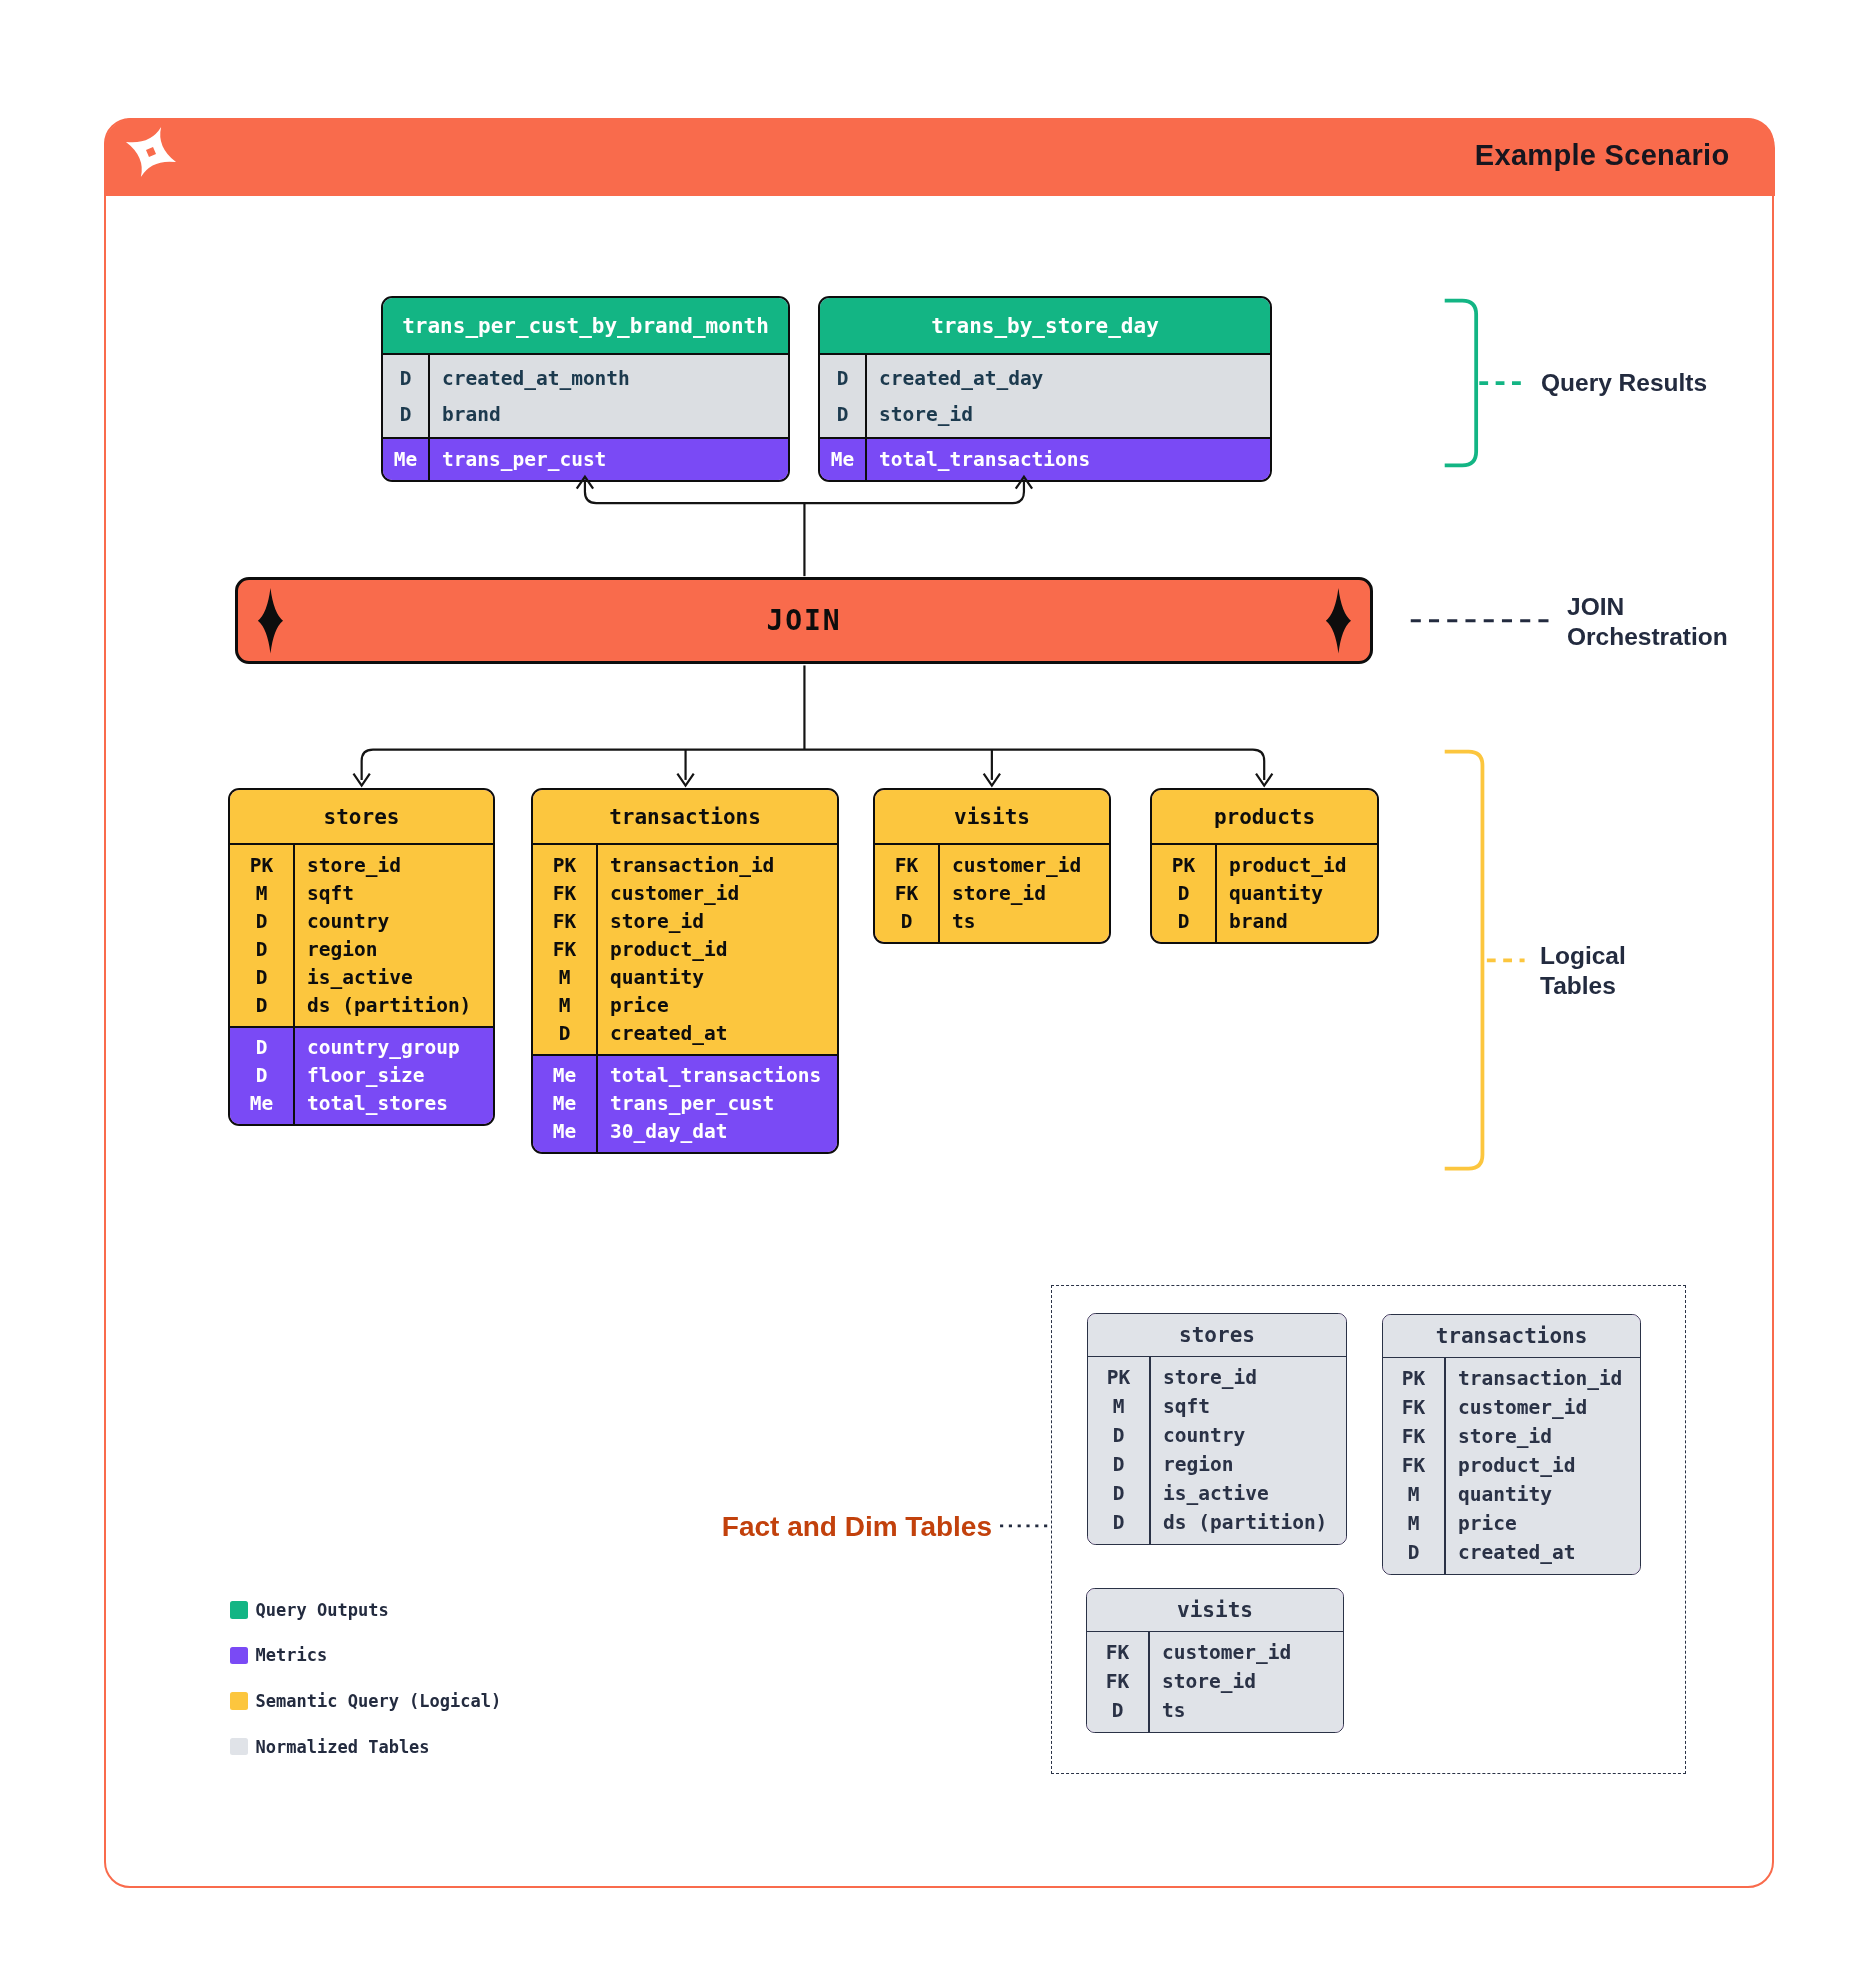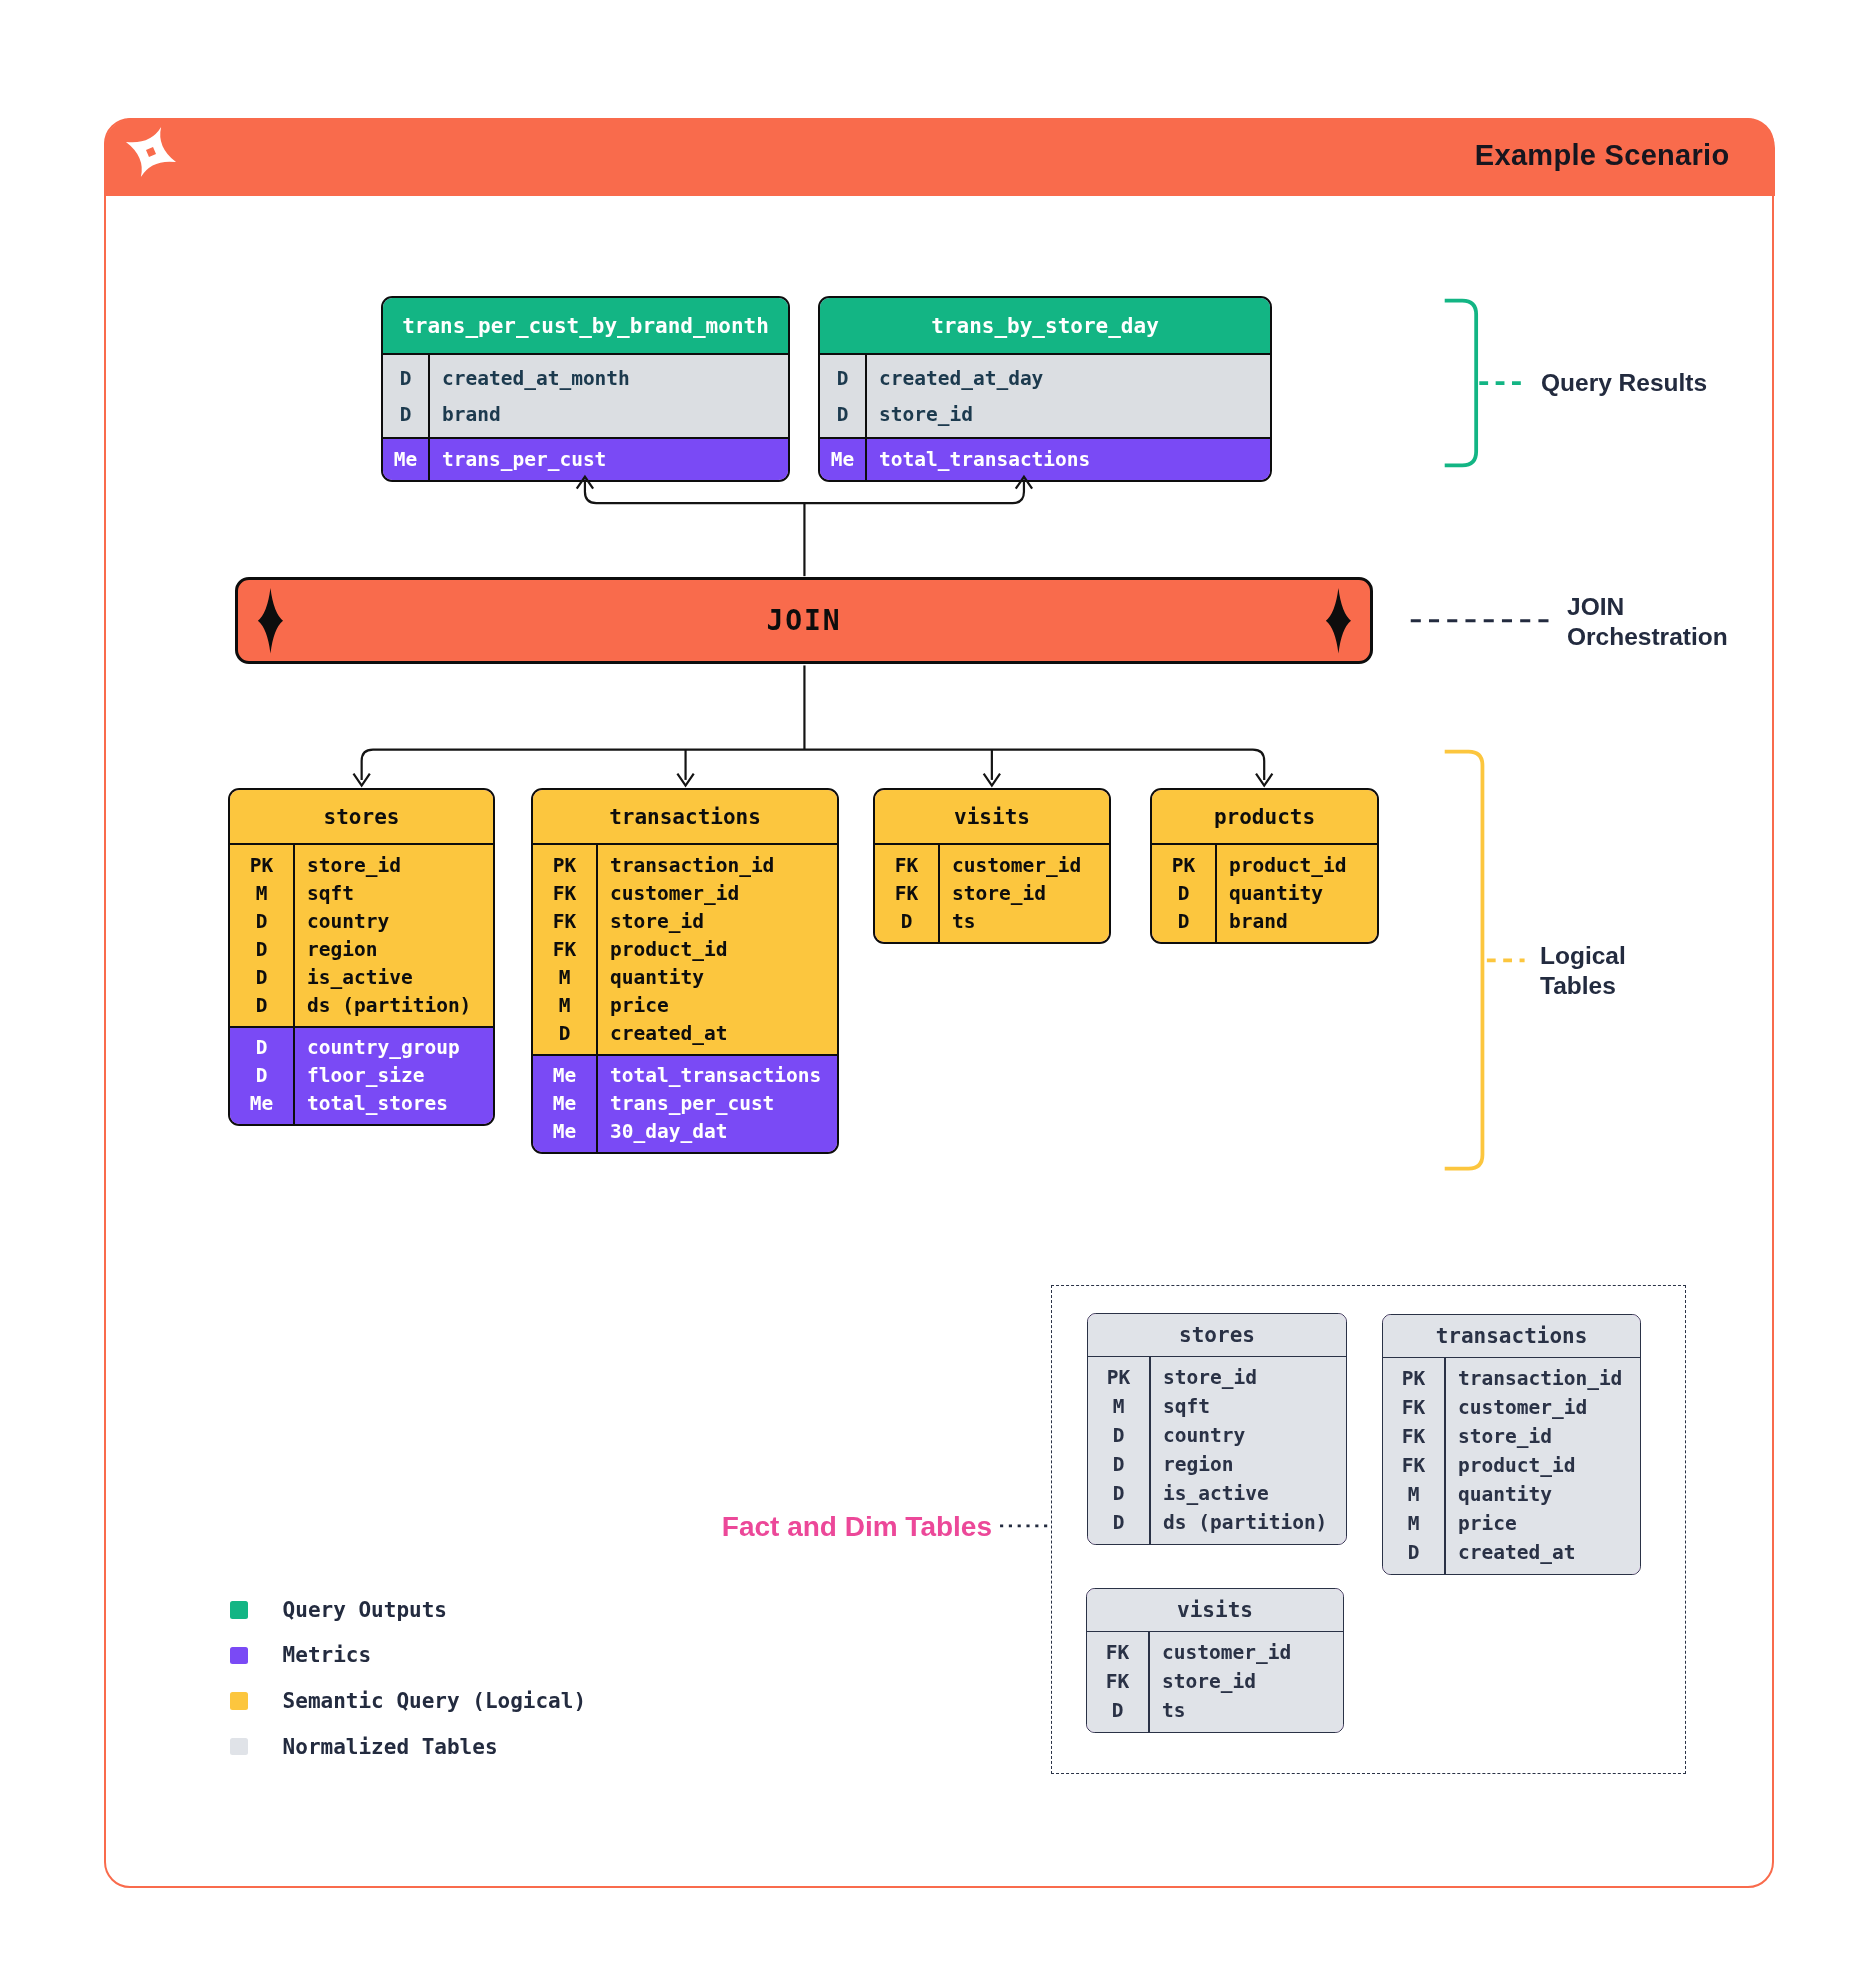--- a/index.html
+++ b/index.html
@@ -62,27 +62,27 @@
 
   
   .dotted-box{position:absolute;left:1051px;top:1285px;width:635px;height:489px;
         border:1.9px dashed #2A3246;}
 
   
   .side-label{position:absolute;font-family:"Liberation Sans","DejaVu Sans",sans-serif;
         font-weight:bold;color:#232B3F;font-size:24.5px;line-height:30px;}
   .factdim-label{position:absolute;left:654px;top:1511px;width:338px;text-align:right;
         font-family:"Liberation Sans","DejaVu Sans",sans-serif;font-weight:bold;
-        color:#ec4899;font-size:28px;}
+        color:#c2410c;font-size:28px;}
 
   
   .legend{position:absolute;left:230px;top:1601px;}
   .legend-item{display:flex;align-items:center;height:17.6px;margin-bottom:28px;}
   .legend-swatch{width:17.6px;height:17.6px;border-radius:2.5px;flex:none;}
-  .legend-label{margin-left:35px;font-size:21px;font-weight:bold;color:#232B3F;white-space:nowrap;}
+  .legend-label{margin-left:8px;font-size:17px;font-weight:bold;color:#232B3F;white-space:nowrap;}
 
   svg.overlay{position:absolute;left:0;top:0;pointer-events:none;}
 </style>
 </head>
 <body>
 
 <div class="card">
   <div class="card-header">
     <div class="logo-wrap">
       <svg width="54" height="54" viewBox="0 0 100 100">

